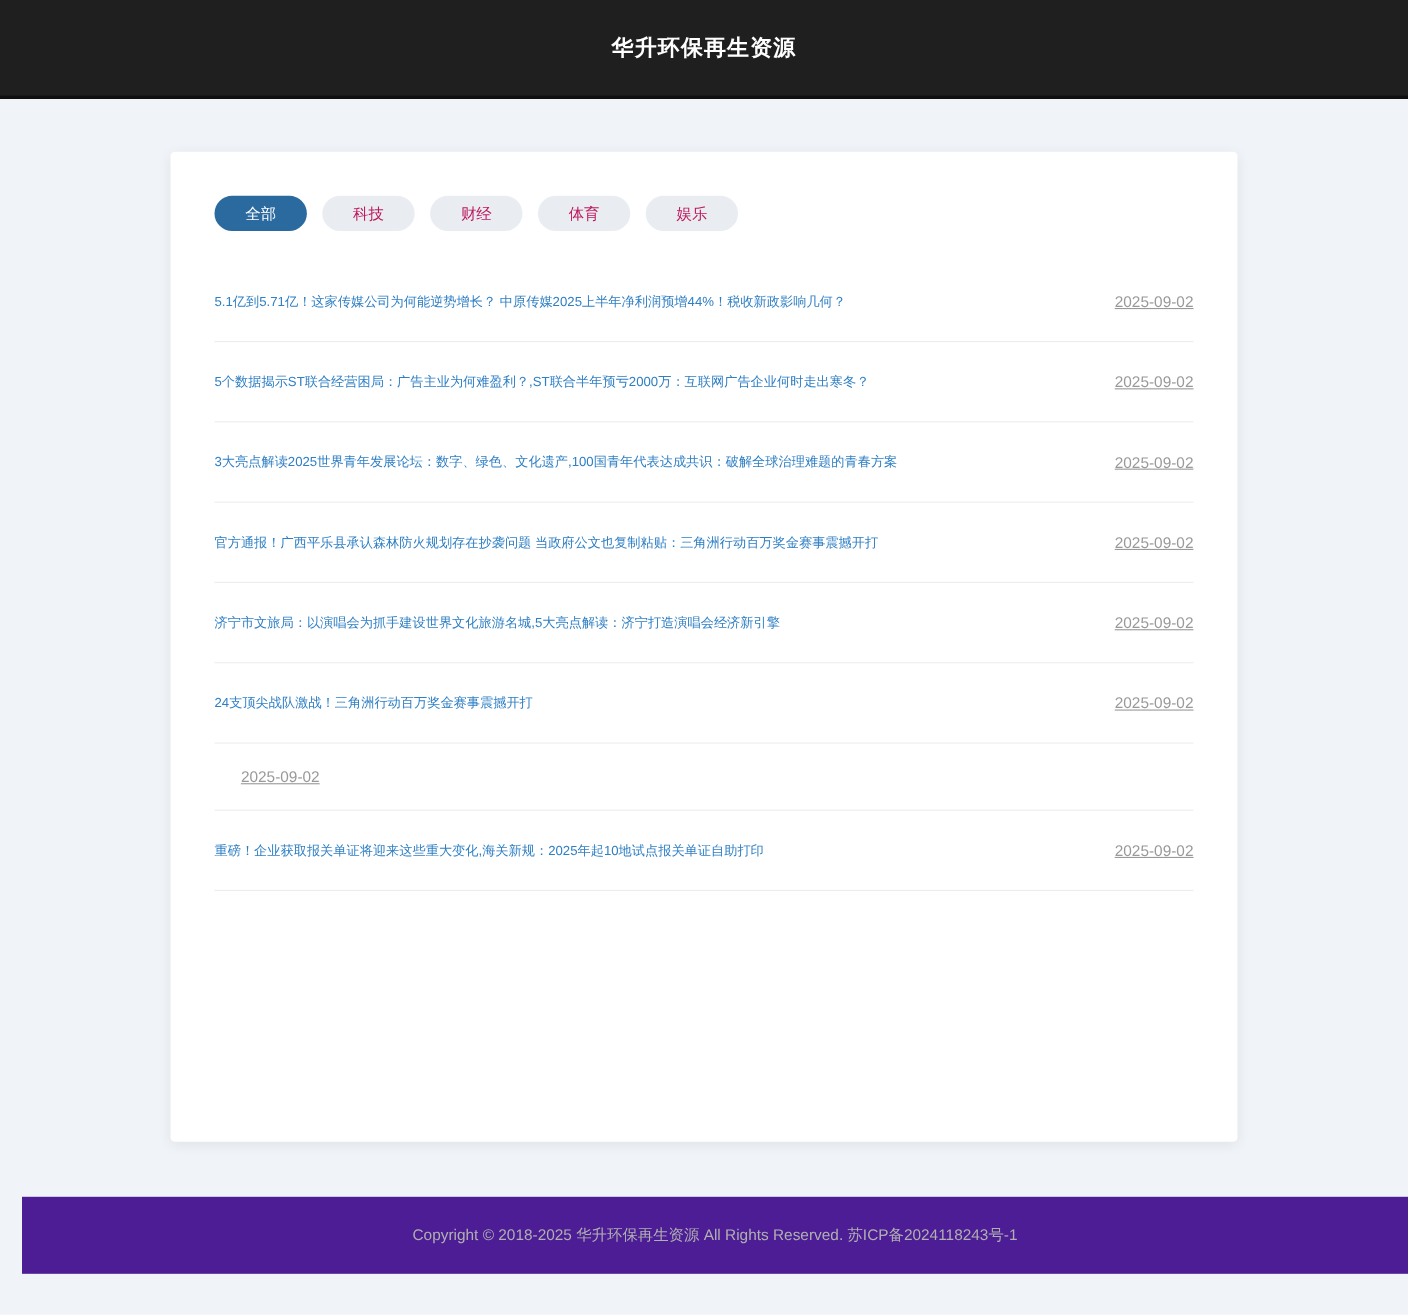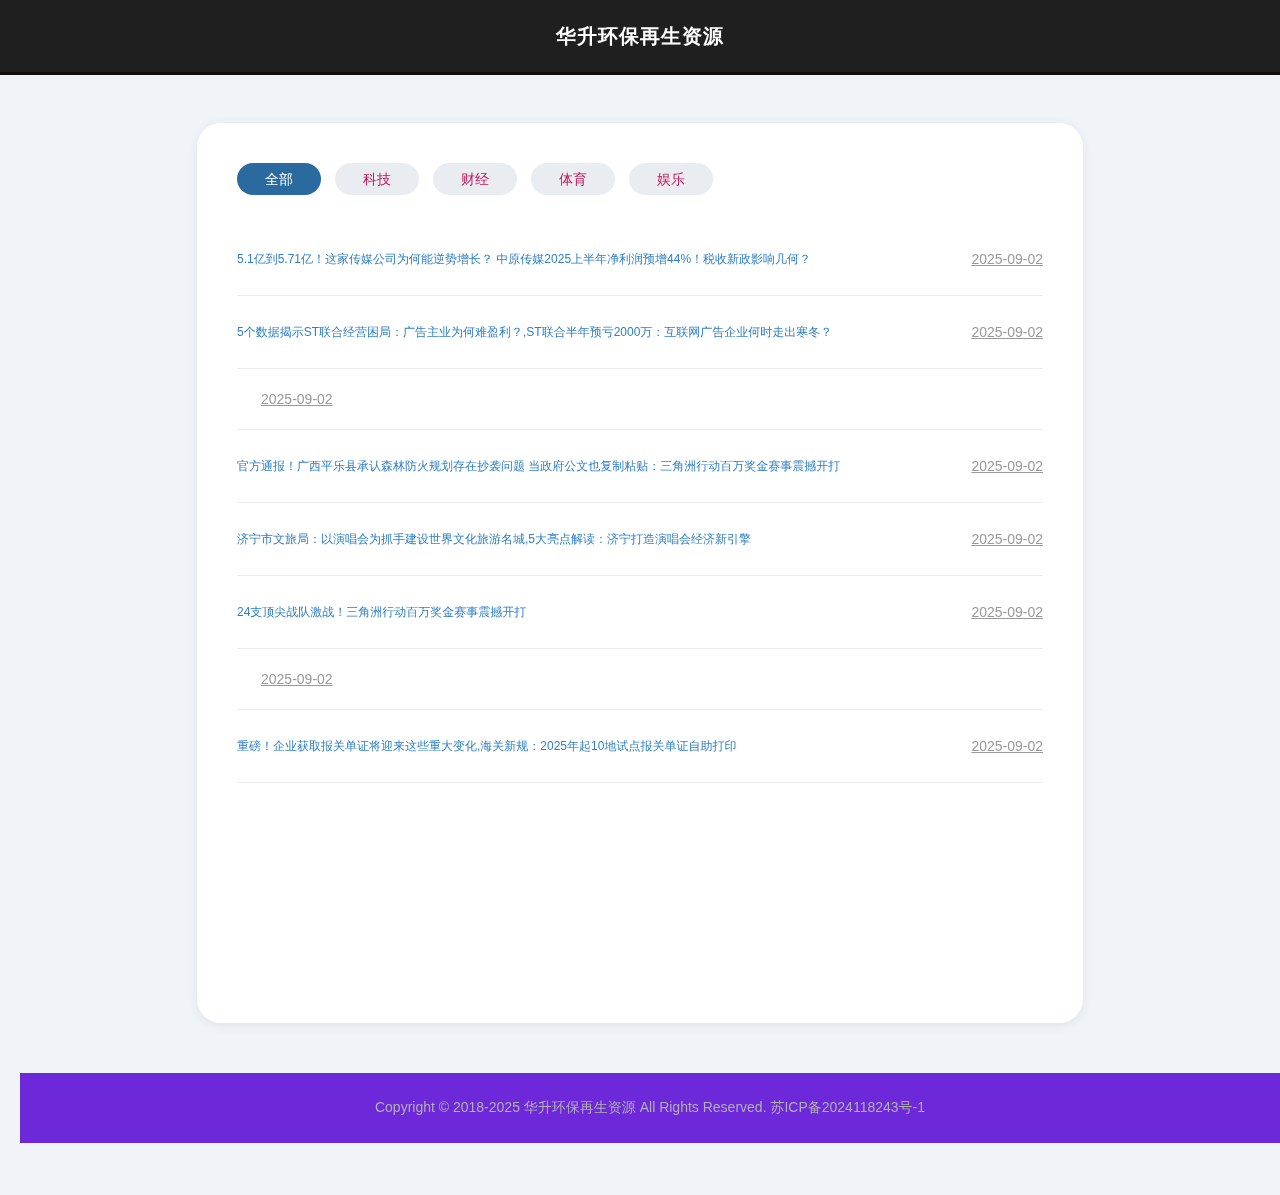--- a/index.html
+++ b/index.html
@@ -4,40 +4,40 @@
 <style>
   * { box-sizing: border-box; margin: 0; padding: 0; }
   html, body {
     width: 1280px;
     min-height: 1195px;
     background: #f0f3f7;
     font-family: "Liberation Sans", "DejaVu Sans", sans-serif;
   }
   
   .site-header {
-    height: 75px;
+    height: 90px;
     background: #1f1f1f;
     border-bottom: 3px solid #0f0f0f;
     display: flex;
     align-items: center;
     justify-content: center;
   }
   .site-header h1 {
     color: #ffffff;
     font-size: 20px;
     font-weight: 600;
     letter-spacing: 1px;
   }
   
   .main-wrap { padding-top: 48px; }
   .card {
-    width: 886px;
+    width: 970px;
     margin: 0 auto;
     background: #ffffff;
-    border-radius: 24px;
+    border-radius: 4px;
     box-shadow: 0 2px 12px rgba(20,40,70,0.07);
     padding: 40px 40px 40px 40px;
     min-height: 900px;
   }
   
   .tabs { display: flex; gap: 14px; margin-bottom: 28px; }
   .tab {
     display: inline-block;
     padding: 8px 28px;
     border-radius: 17px;
@@ -70,21 +70,21 @@
     font-size: 14px;
     white-space: nowrap;
     margin-left: 24px;
     flex-shrink: 0;
     text-decoration: underline;
   }
   
   .site-footer {
     margin-top: 50px;
     height: 70px;
-    background: #6d28d9;
+    background: #4c1d95;
     display: flex;
     align-items: center;
     justify-content: center;
     margin-left: 20px;
   }
   .site-footer p {
     color: #b0b0b0;
     font-size: 14px;
   }
 </style>
@@ -107,20 +107,21 @@
     <div class="news-list">
         <div class="news-item">
           <a class="news-title">5.1亿到5.71亿！这家传媒公司为何能逆势增长？ 中原传媒2025上半年净利润预增44%！税收新政影响几何？</a>
           <span class="news-date">2025-09-02</span>
         </div>
         <div class="news-item">
           <a class="news-title">5个数据揭示ST联合经营困局：广告主业为何难盈利？,ST联合半年预亏2000万：互联网广告企业何时走出寒冬？</a>
           <span class="news-date">2025-09-02</span>
         </div>
         <div class="news-item">
+          <a class="news-title">3大亮点解读2025世界青年发展论坛：数字、绿色、文化遗产,100国青年代表达成共识：破解全球治理难题的青春方案</a>
           <span class="news-date">2025-09-02</span>
         </div>
         <div class="news-item">
           <a class="news-title">官方通报！广西平乐县承认森林防火规划存在抄袭问题 当政府公文也复制粘贴：三角洲行动百万奖金赛事震撼开打</a>
           <span class="news-date">2025-09-02</span>
         </div>
         <div class="news-item">
           <a class="news-title">济宁市文旅局：以演唱会为抓手建设世界文化旅游名城,5大亮点解读：济宁打造演唱会经济新引擎</a>
           <span class="news-date">2025-09-02</span>
         </div>

